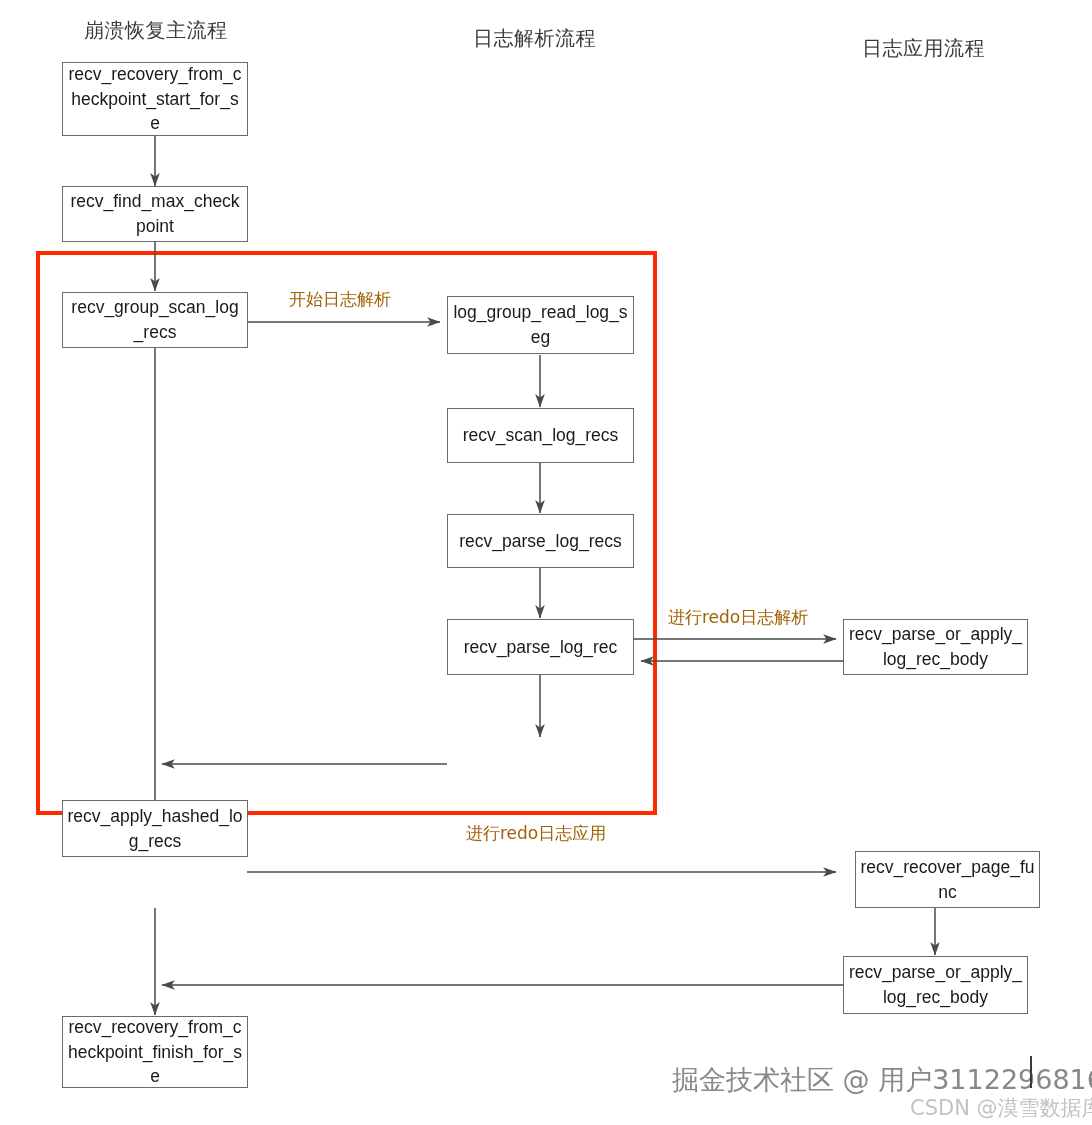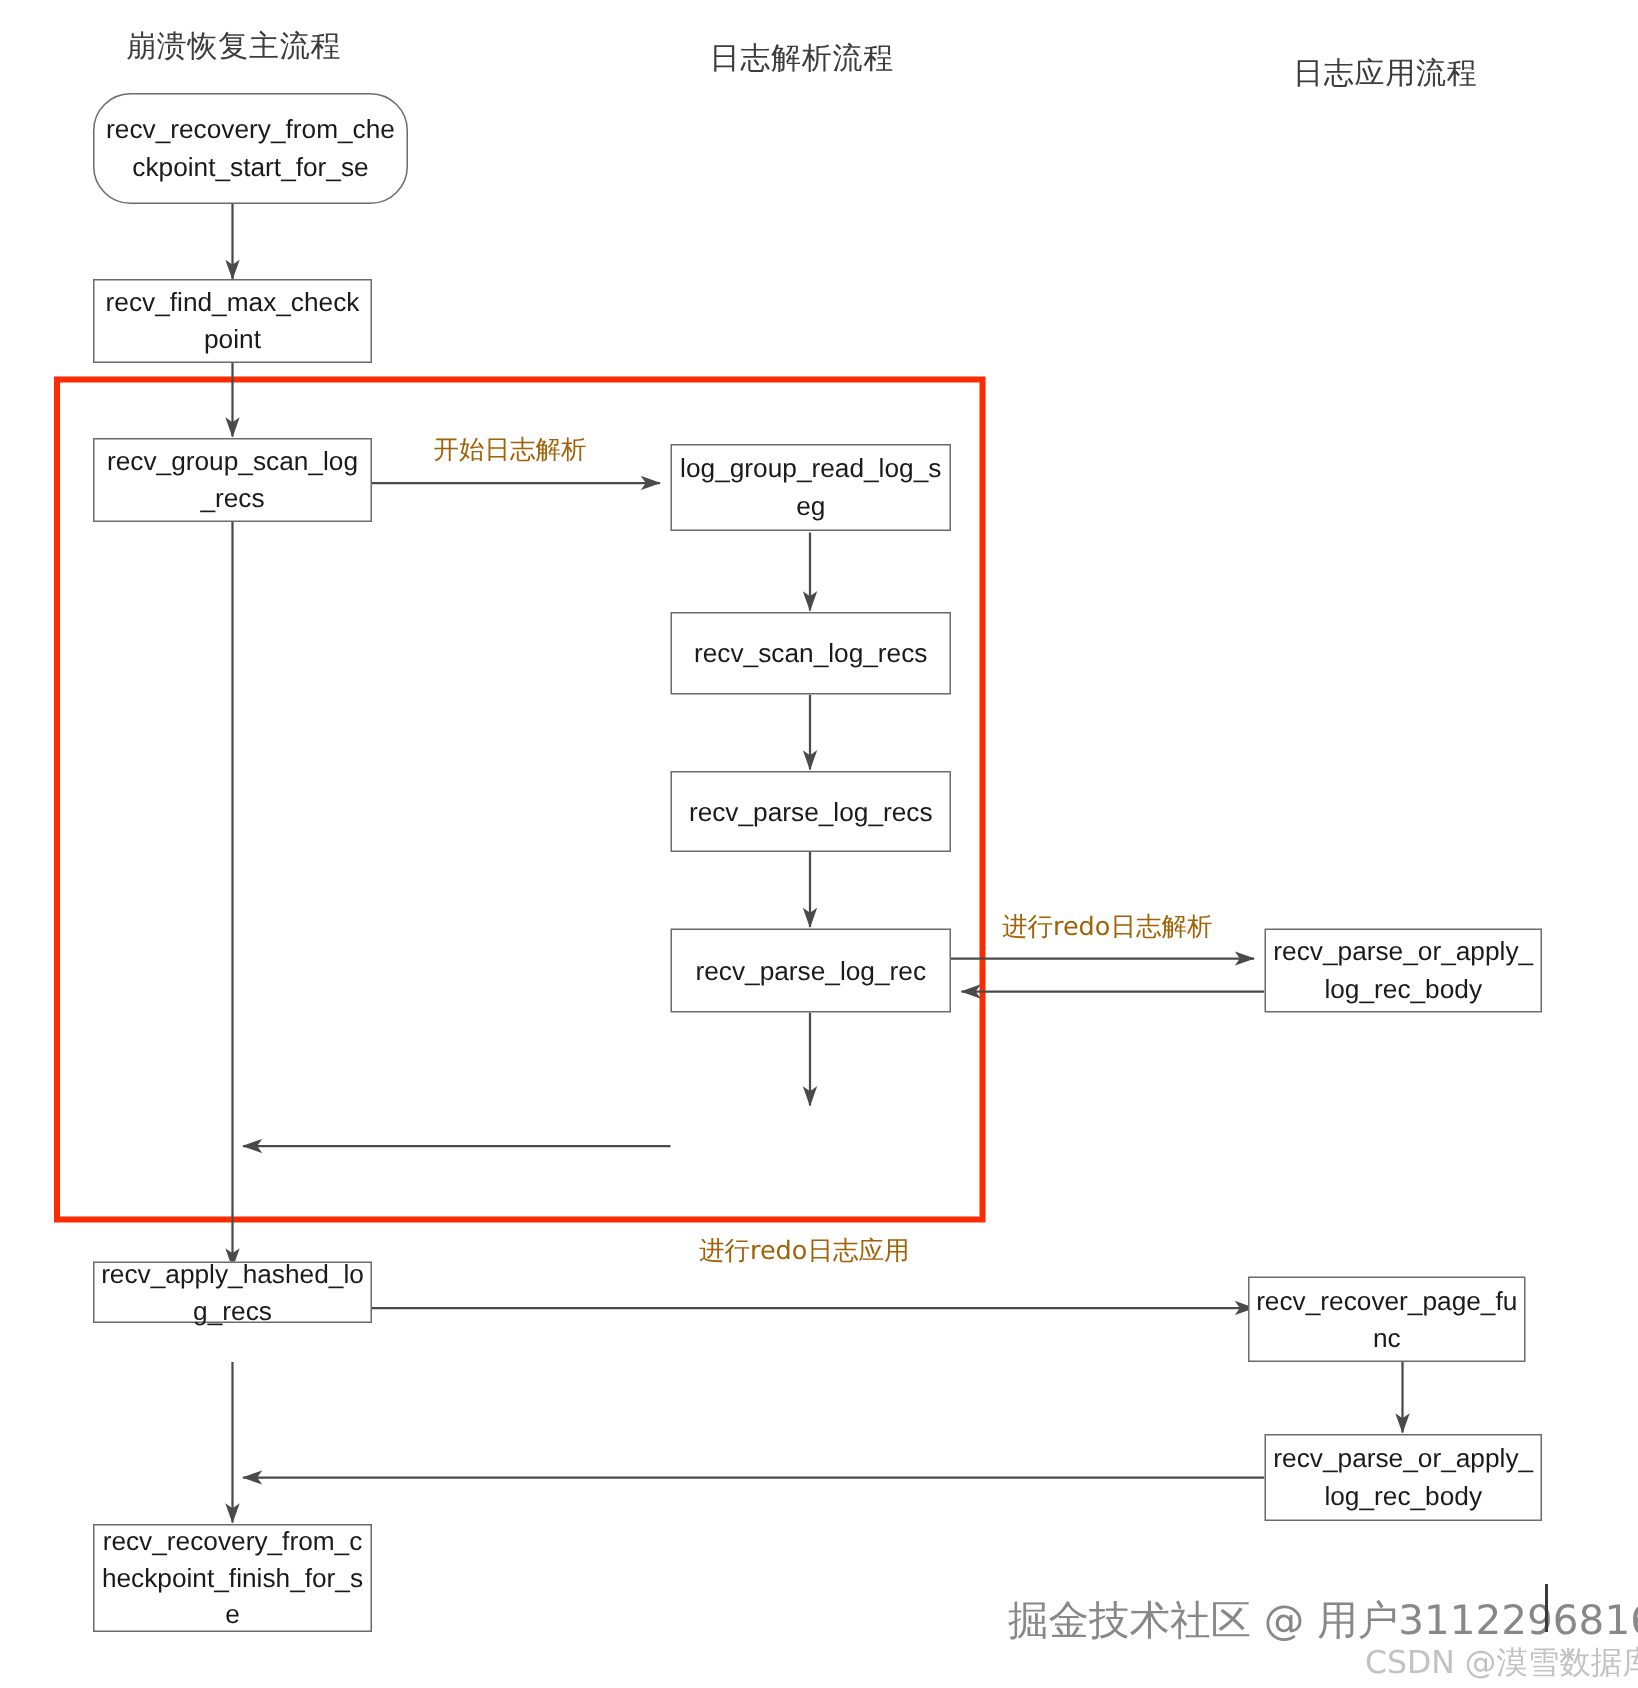--- a/index.html
+++ b/index.html
@@ -133,21 +133,21 @@
       <path d="M247,872 L836,872" marker-end="url(#arrow)"></path>
 
       <path d="M935,908 L935,955" marker-end="url(#arrow)"></path>
 
       <path d="M843,985 L162,985" marker-end="url(#arrow)"></path>
 
       <path d="M155,908 L155,1015" marker-end="url(#arrow)"></path>
     </g>
   </svg>
 
-  <div class="node" style="left:62px; top:62px; width:210px; height:74px;border-radius:25px;">
+  <div class="node" style="left:62px; top:62px; width:186px; height:74px;">
     <span class="node-label">recv_recovery_from_checkpoint_start_for_se</span>
   </div>
 
   <div class="node" style="left:62px; top:186px; width:186px; height:56px;">
     <span class="node-label">recv_find_max_checkpoint</span>
   </div>
 
   <div class="node" style="left:62px; top:292px; width:186px; height:56px;">
     <span class="node-label">recv_group_scan_log_recs</span>
   </div>
@@ -166,29 +166,29 @@
 
   <div class="node" style="left:447px; top:619px; width:187px; height:56px;">
     <span class="node-label">recv_parse_log_rec</span>
   </div>
 
 
   <div class="node" style="left:843px; top:619px; width:185px; height:56px;">
     <span class="node-label">recv_parse_or_apply_log_rec_body</span>
   </div>
 
-  <div class="node" style="left:832px; top:851px; width:185px; height:57px;">
+  <div class="node" style="left:855px; top:851px; width:185px; height:57px;">
     <span class="node-label">recv_recover_page_func</span>
   </div>
 
   <div class="node" style="left:843px; top:956px; width:185px; height:58px;">
     <span class="node-label">recv_parse_or_apply_log_rec_body</span>
   </div>
 
-  <div class="node" style="left:62px; top:841px; width:186px; height:41px;">
+  <div class="node" style="left:62px; top:800px; width:186px; height:57px;">
     <span class="node-label">recv_apply_hashed_log_recs</span>
   </div>
 
   <div class="node" style="left:62px; top:1016px; width:186px; height:72px;">
     <span class="node-label">recv_recovery_from_checkpoint_finish_for_se</span>
   </div>
 
   <div class="edge-label" style="left:289px; top:288px;">开始日志解析</div>
 
   <div class="edge-label" style="left:668px; top:606px;">进行redo日志解析</div>

